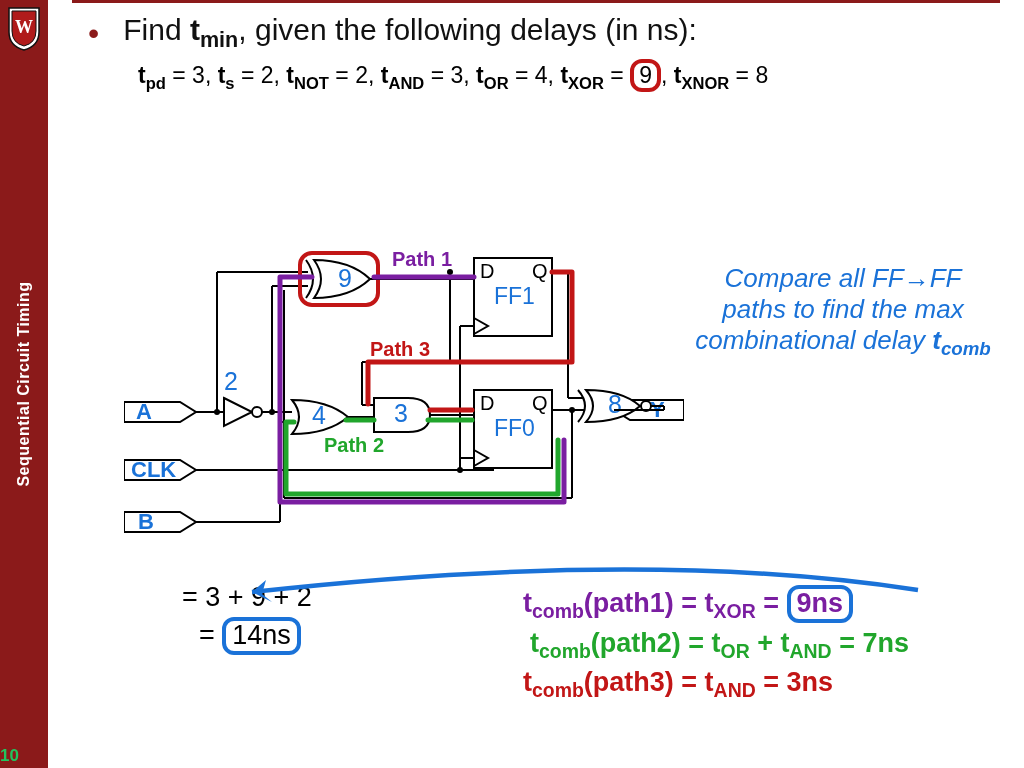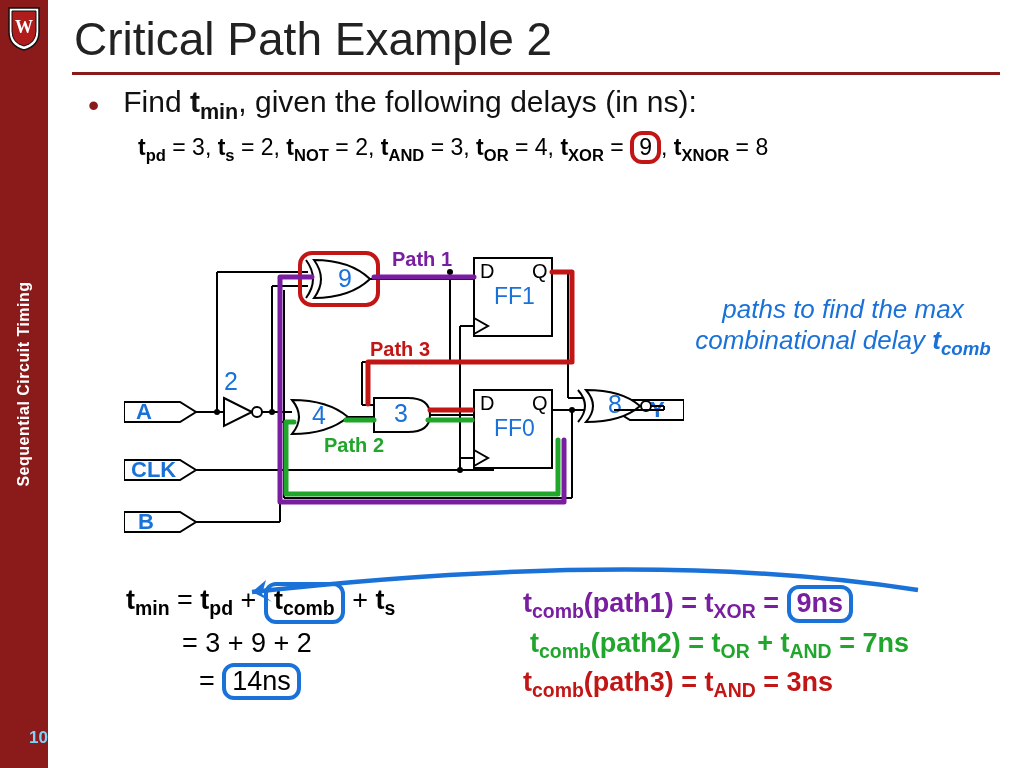--- a/index.html
+++ b/index.html
@@ -27,23 +27,23 @@
     letter-spacing: 0.5px;
   }
   .crest {
     position: absolute;
     top: 6px; left: 50%;
     transform: translateX(-50%);
     width: 36px; height: 46px;
   }
   .pagenum {
     position: absolute;
-    bottom: 20px; left: 0; right: 0;
-    text-align: right;
-    color: #7dd3fc;
+    bottom: 2px; left: 0; right: 0;
+    text-align: left;
+    color: #22c55e;
     font-weight: bold;
     font-size: 17px;
   }
   .content {
     position: absolute;
     left: 48px; top: 0; right: 0; bottom: 0;
     padding: 0;
   }
   .title {
     font-size: 46px;
@@ -144,21 +144,20 @@
   <svg class="crest" viewBox="0 0 36 46">
     <path d="M3 2 H33 V26 Q33 40 18 44 Q3 40 3 26 Z" fill="#fff" stroke="#111" stroke-width="1.5"></path>
     <path d="M6 5 H30 V25 Q30 37 18 40 Q6 37 6 25 Z" fill="#b01b1b" stroke="#111" stroke-width="1"></path>
     <text x="18" y="27" text-anchor="middle" font-family="Georgia,serif" font-size="18" font-weight="bold" fill="#fff">W</text>
   </svg>
   <div class="sidebar-text">Sequential Circuit Timing</div>
   <div class="pagenum">10</div>
 </div>
 
 <div class="content">
-  <div class="title">Critical Path Example 2</div>
   <hr class="title-rule">
 
   <div class="bullet-row">
     <span class="bullet-dot">•</span>
     <span>
       <span>Find </span>
       <b><span>t</span><sub>min</sub></b><span>, given the following delays (in ns):</span>
     </span>
   </div>
 
@@ -166,21 +165,21 @@
     <b>t<sub>pd</sub></b> = <span>3</span>,
     <b>t<sub>s</sub></b> = <span>2</span>,
     <b>t<sub>NOT</sub></b> = <span>2</span>,
     <b>t<sub>AND</sub></b> = <span>3</span>,
     <b>t<sub>OR</sub></b> = <span>4</span>,
     <b>t<sub>XOR</sub></b> = <span class="circle-box">9</span>,
     <b>t<sub>XNOR</sub></b> = <span>8</span>
   </div>
 
   <div class="hint">
-    <br>
+    <span>Compare all FF→FF</span><br>
     <span>paths to find the max</span><br>
     <span>combinational delay </span><b><span>t</span><sub>comb</sub></b>
   </div>
 
   <svg class="canvas" viewBox="0 0 560 320">
 
     <g>
       <path class="box" d="M0 152 H56 L72 162 L56 172 H0 Z"></path>
       <text class="sig" x="12" y="169">A</text>
     </g>
@@ -284,26 +283,20 @@
     <path class="path1" d="M440 190 L440 252 L156 252 L156 27 L188 27 M250 27 L350 27"></path>
     <path class="path2" d="M434 190 L434 244 L162 244 L162 172 L170 172 M222 170 L250 170 M304 170 L348 170"></path>
     <path class="path3" d="M428 22 L448 22 L448 112 L244 112 L244 154 M306 160 L348 160"></path>
 
     <text class="plabel1" x="268" y="16">Path 1</text>
     <text class="plabel2" x="200" y="202">Path 2</text>
     <text class="plabel3" x="246" y="106">Path 3</text>
   </svg>
 
   <div class="eq">
-    <div class="eq-line">
-      <b><span>t</span><sub>min</sub></b><span> = </span>
-      <b><span>t</span><sub>pd</sub></b><span> + </span>
-      <span class="blue-box"><b><span>t</span><sub>comb</sub></b></span><span> + </span>
-      <b><span>t</span><sub>s</sub></b>
-    </div>
     <div class="eq-line" style="margin-left:56px;">= 3 + 9 + 2</div>
     <div class="eq-line" style="margin-left:73px;">
       <span>= </span>
       <span class="blue-box">14ns</span>
     </div>
   </div>
 
   <svg style="position:absolute; left:180px; top:556px; width:700px; height:50px;">
     <path d="M690 34 Q420 -8 24 36" stroke="#1a72d8" stroke-width="4.5" fill="none"></path>
     <path d="M24 36 L38 24 L34 38 L44 46 Z" fill="#1a72d8"></path>

